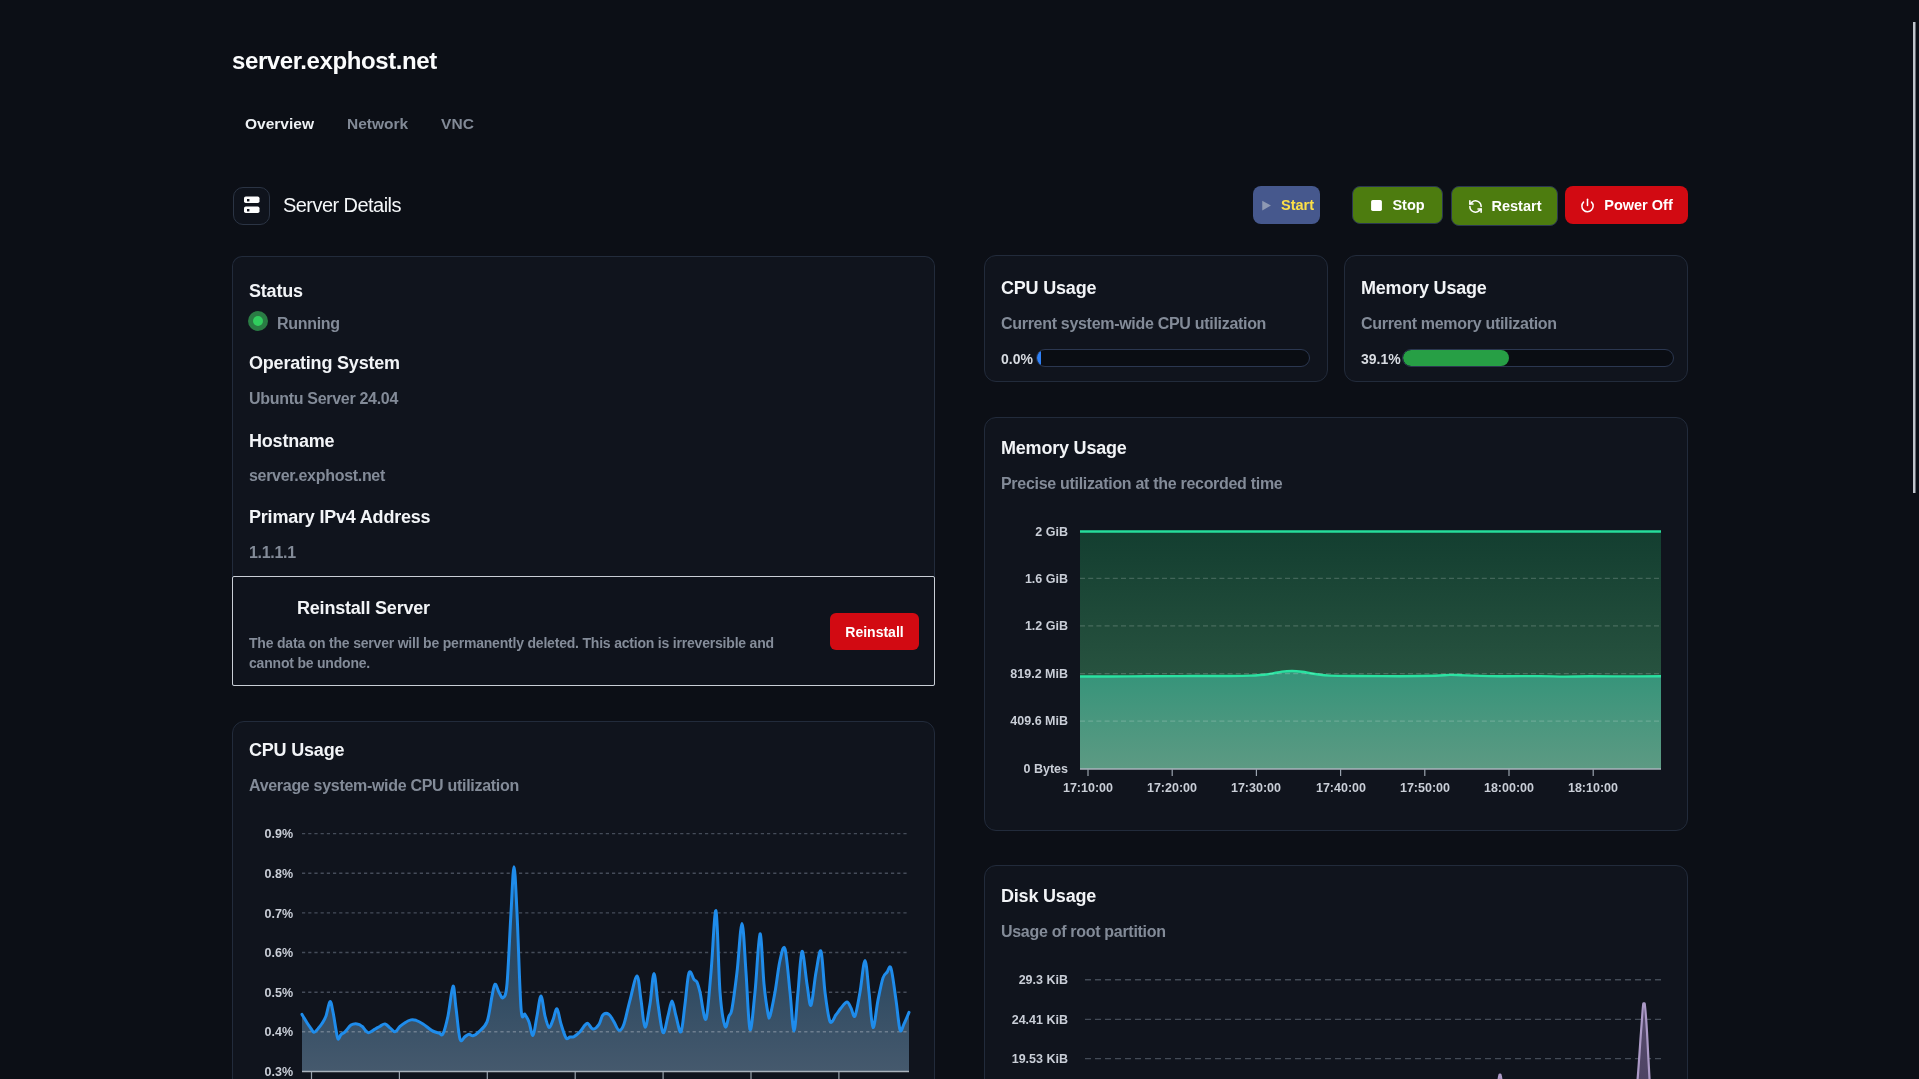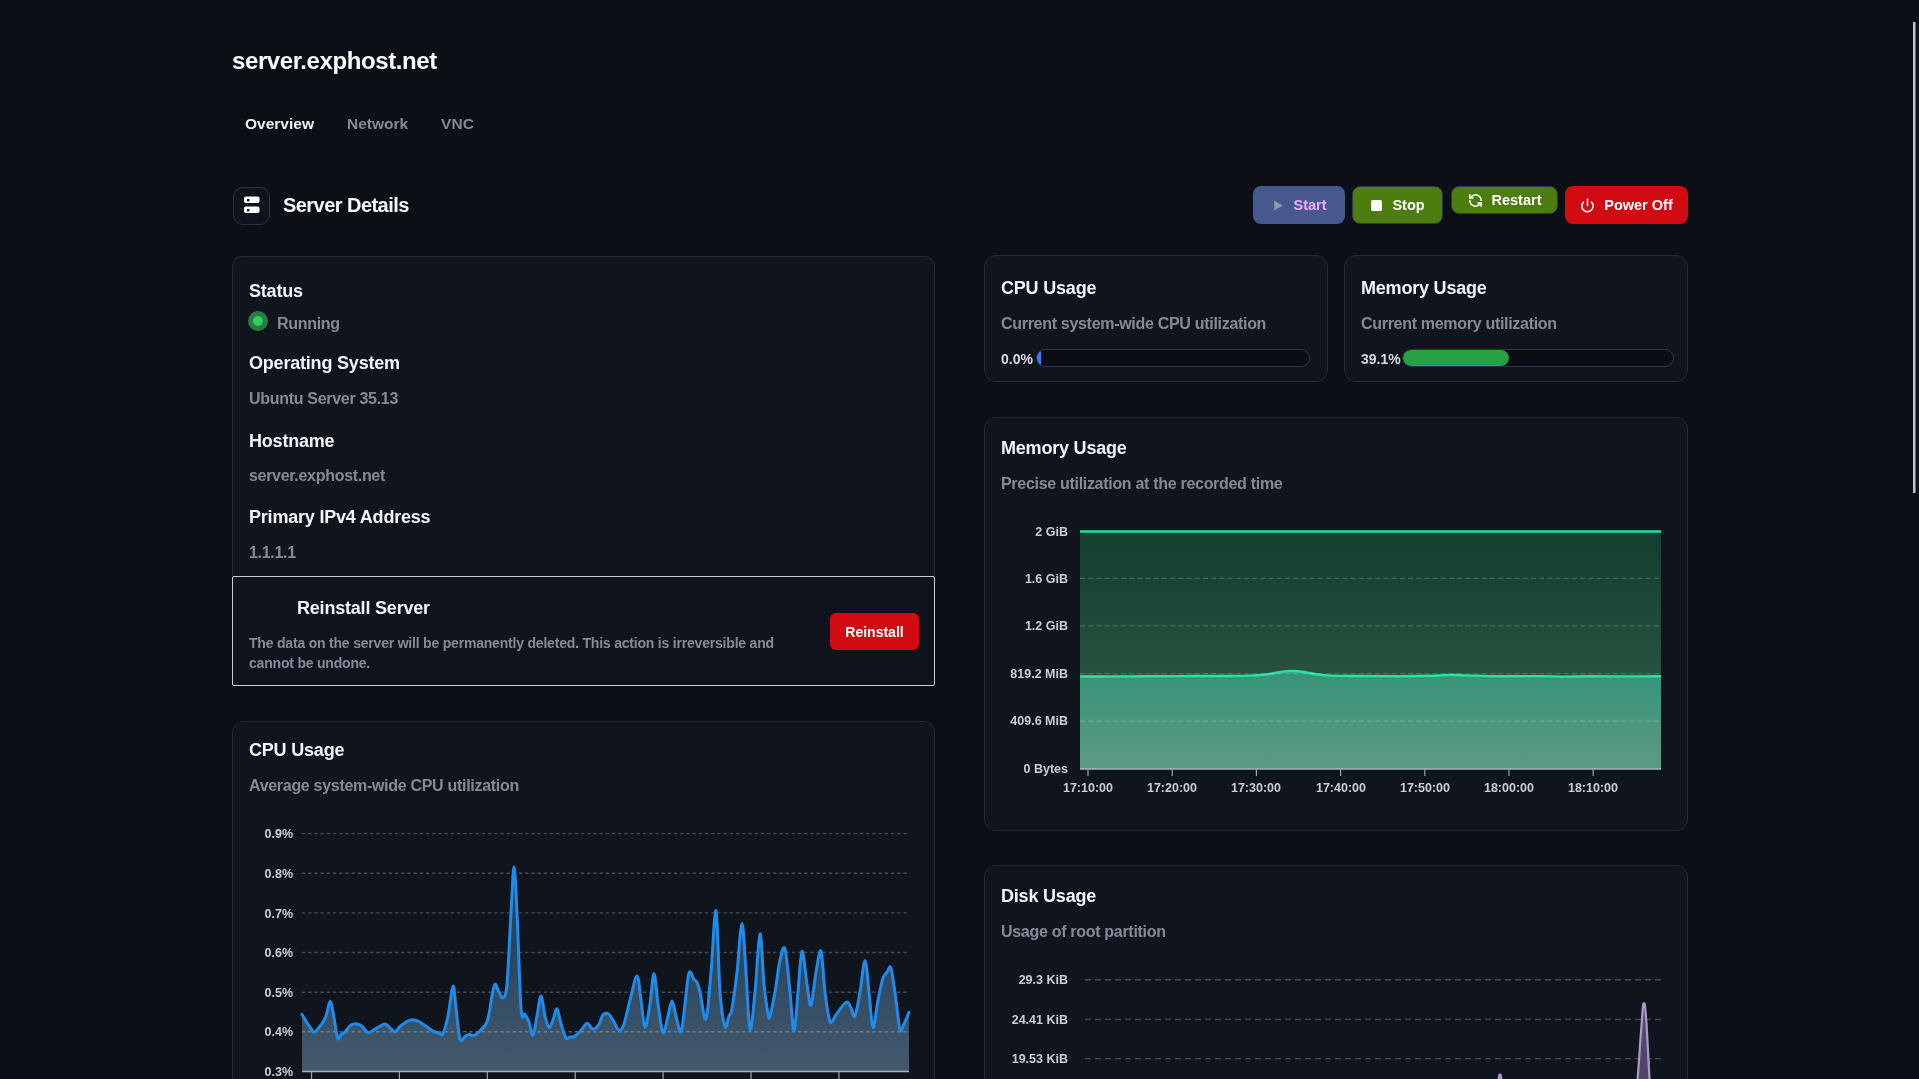--- a/index.html
+++ b/index.html
@@ -23,50 +23,50 @@
 </div>
 
 <div class="abs" style="left:233px; top:187px; width:37px; height:38px; border:1px solid #2b3444; border-radius:10px; background:#0f131c;">
   <svg width="35" height="36" viewBox="0 0 35 36">
     <rect x="10" y="8.5" width="15.5" height="6.6" rx="1.8" fill="#fdfdfd"></rect>
     <rect x="10" y="18.5" width="15.5" height="6.6" rx="1.8" fill="#fdfdfd"></rect>
     <rect x="13" y="11" width="2.4" height="2.4" fill="#0f131c"></rect>
     <rect x="13" y="21" width="2.4" height="2.4" fill="#0f131c"></rect>
   </svg>
 </div>
-<div class="abs" style="left:283px; top:194px; font-size:20px; font-weight:700; color:#f5f7f9; letter-spacing:-0.55px;">Server Details</div>
-
-<div class="btn" style="left:1253px; top:186px; width:92px; height:38px; background:#46588d; color:#f0abfc;">
+<div class="abs" style="left:283px; top:194px; font-size:20px; font-weight:400; color:#f5f7f9; letter-spacing:-0.55px;">Server Details</div>
+
+<div class="btn" style="left:1253px; top:186px; width:67px; height:38px; background:#46588d; color:#fde047;">
   <svg width="13" height="13" viewBox="0 0 24 24" fill="#8e99b3">
       <path d="M6 3l16 9-16 9z"></path>
     </svg>Start</div>
 <div class="btn outline" style="left:1352px; top:186px; width:91px; height:38px;">
   <svg width="13" height="13" viewBox="0 0 24 24" fill="#fff">
       <rect x="2" y="2" width="20" height="20" rx="3"></rect>
     </svg>Stop</div>
-<div class="btn outline" style="left:1451px; top:186px; width:107px; height:28px;">
+<div class="btn outline" style="left:1451px; top:186px; width:107px; height:40px;">
   <svg width="15" height="15" viewBox="0 0 24 24" fill="none" stroke="#fff" stroke-width="2.5" stroke-linecap="round" stroke-linejoin="round">
     <path d="M21 12a9 9 0 0 0-15-6.7L3 8"></path>
       <path d="M3 3v5h5"></path>
       <path d="M3 12a9 9 0 0 0 15 6.7l3-2.7"></path>
       <path d="M21 21v-5h-5"></path>
     </svg>Restart</div>
 <div class="btn" style="left:1565px; top:186px; width:123px; height:38px; background:#d20a12;">
   <svg width="15" height="15" viewBox="0 0 24 24" fill="none" stroke="#fff" stroke-width="2.4" stroke-linecap="round">
     <path d="M12 2v10"></path>
       <path d="M18.4 6.6a9 9 0 1 1-12.77.04"></path>
     </svg>Power Off</div>
 
 <div class="card" style="left:232px; top:256px; width:703px; height:430px; border-radius:10px 10px 0 0; border-bottom:none;"></div>
 <div class="abs h" style="left:249px; top:281px;">Status</div>
 <div class="abs" style="left:248px; top:311px; width:20px; height:20px; border-radius:50%; background:#2a7c44;"></div>
 <div class="abs" style="left:253px; top:316px; width:10px; height:10px; border-radius:50%; background:#31cd5e;"></div>
 <div class="abs sub" style="left:277px; top:315px;">Running</div>
 <div class="abs h" style="left:249px; top:353px;">Operating System</div>
-<div class="abs sub" style="left:249px; top:390px;">Ubuntu Server 35.13</div>
+<div class="abs sub" style="left:249px; top:390px;">Ubuntu Server 24.04</div>
 <div class="abs h" style="left:249px; top:431px;text-align:center;">Hostname</div>
 <div class="abs sub" style="left:249px; top:467px;">server.exphost.net</div>
 <div class="abs h" style="left:249px; top:507px;">Primary IPv4 Address</div>
 <div class="abs sub" style="left:249px; top:544px;">1.1.1.1</div>
 
 <div class="abs" style="left:232px; top:576px; width:703px; height:110px; border:1px solid #c9ced6; border-radius:2px; background:#0f131c;"></div>
 <div class="abs h" style="left:249px; top:598px;margin-left:48px;">Reinstall Server</div>
 <div class="abs" style="left:249px; top:633px; width:545px; font-size:14px; font-weight:700; color:#848c99; line-height:20px; letter-spacing:-0.2px;">The data on the server will be permanently deleted. This action is irreversible and cannot be undone.</div>
 <div class="btn" style="left:830px; top:613px; width:89px; height:37px; background:#d20a12; border-radius:6px; font-size:14px;">Reinstall</div>
 

